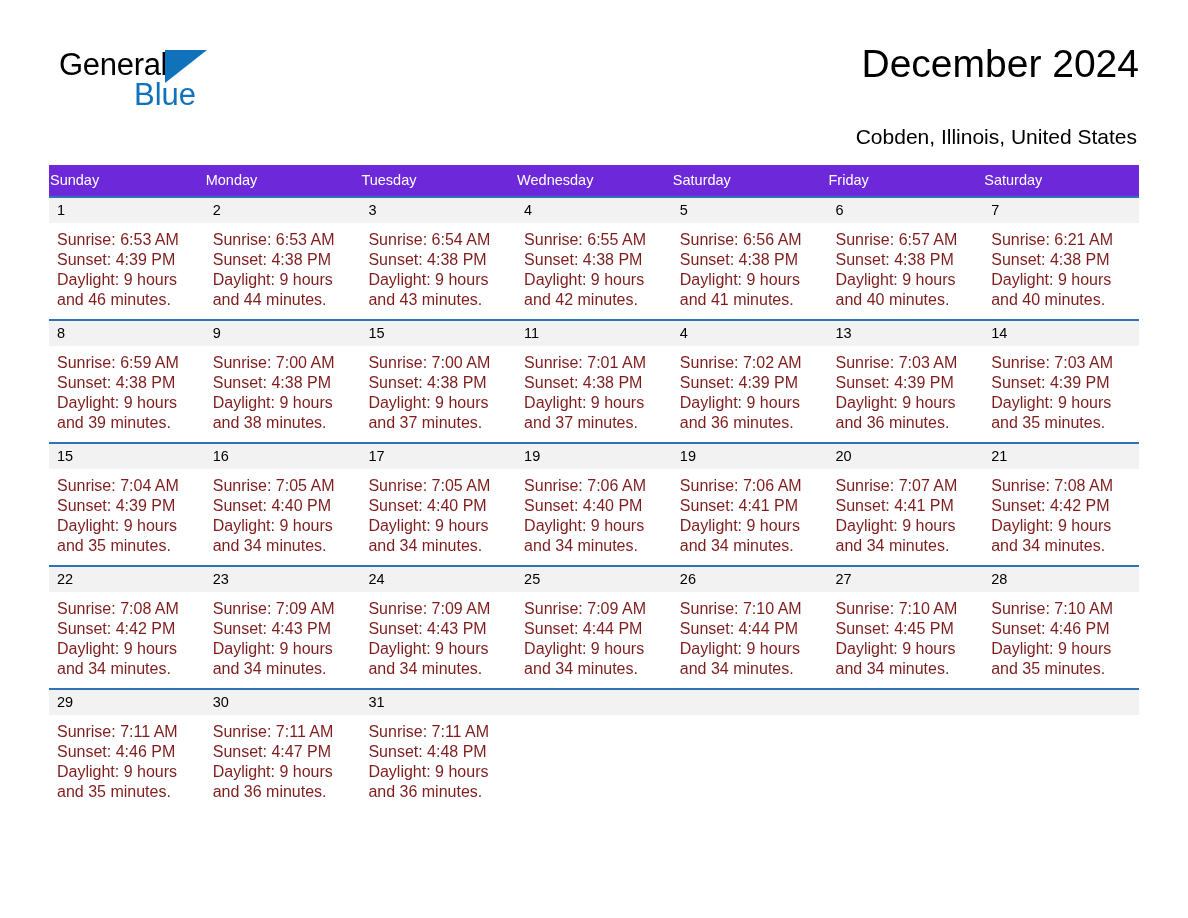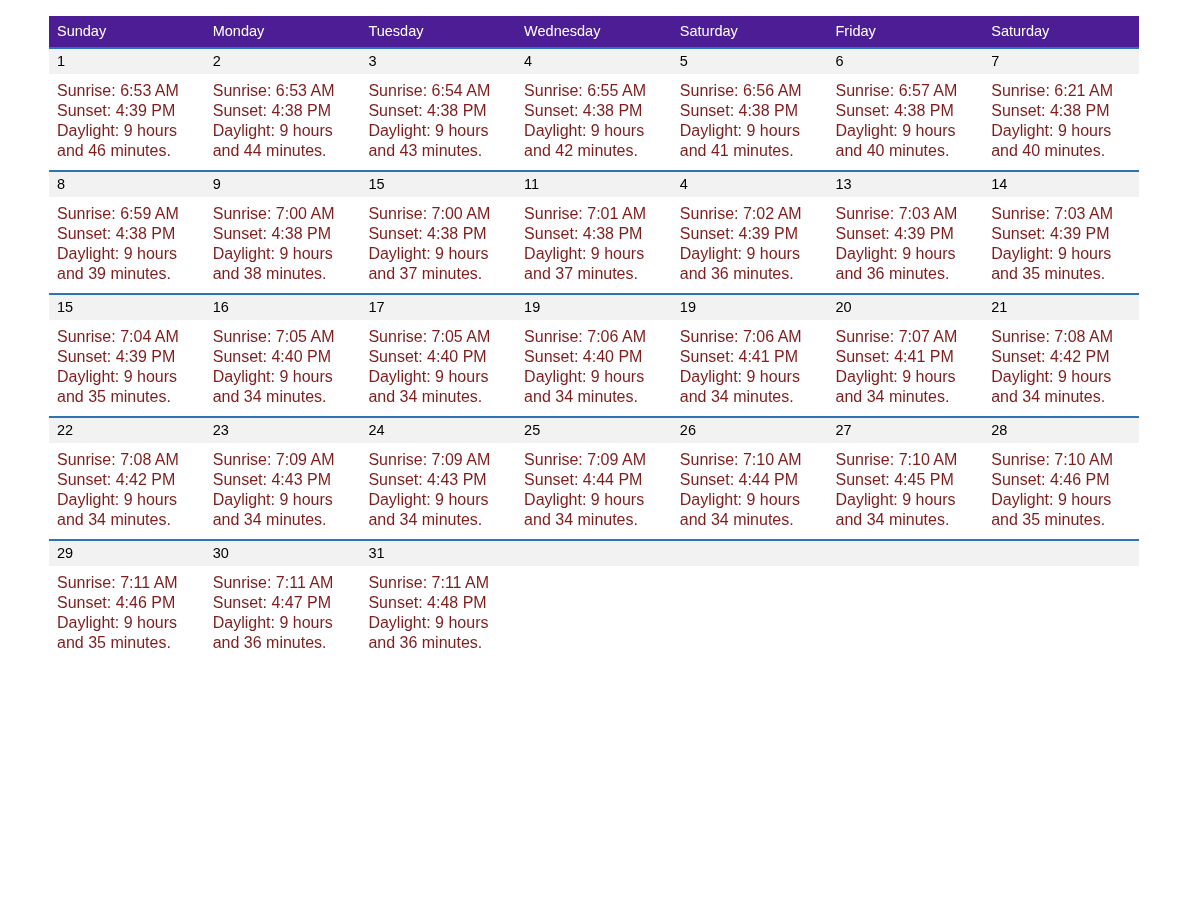--- a/index.html
+++ b/index.html
@@ -81,26 +81,26 @@
   }
 
   
   .calendar {
     margin-top: 16px;
     width: 1090px;
     border-collapse: collapse;
     table-layout: fixed;
   }
   .calendar th {
-    background: #4c1d95;
+    background: #6d28d9;
     color: #ffffff;
     font-weight: normal;
     font-size: 14.5px;
     text-align: left;
-    padding: 7px 0 8px 8px;
+    padding: 7px 0 8px 1px;
     border: none;
   }
   .calendar td {
     width: 155.7px;
     vertical-align: top;
     padding: 0;
     border: none;
     height: 123px;
   }
   .daynum {
@@ -127,21 +127,33 @@
   }
   .info div {
     white-space: nowrap;
   }
 </style>
 </head>
 <body>
 
 <div class="page">
 
-
+  <div class="header">
+
+    <div class="logo">
+      <div class="logo-row1">
+        <span class="logo-general">General</span><span class="logo-triangle"></span>
+      </div>
+      <span class="logo-blue">Blue</span>
+    </div>
+
+    <div class="title">December 2024</div>
+  </div>
+
+  <div class="subtitle">Cobden, Illinois, United States</div>
 
   <table class="calendar">
     <thead>
       <tr>
         <th>Sunday</th>
         <th>Monday</th>
         <th>Tuesday</th>
         <th>Wednesday</th>
         <th>Saturday</th>
         <th>Friday</th>

